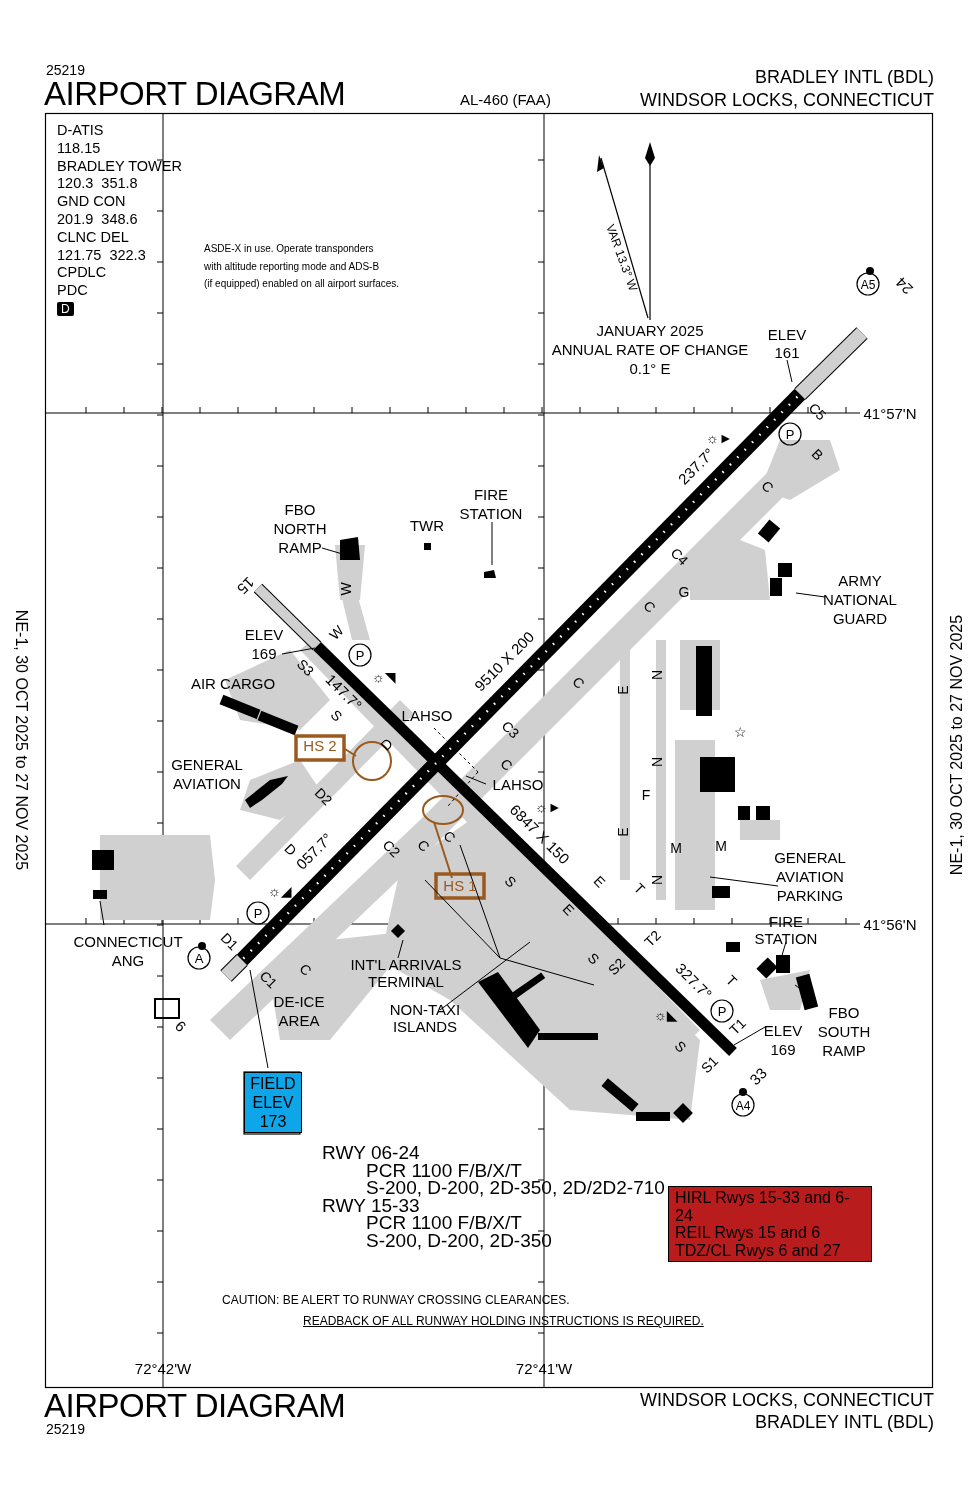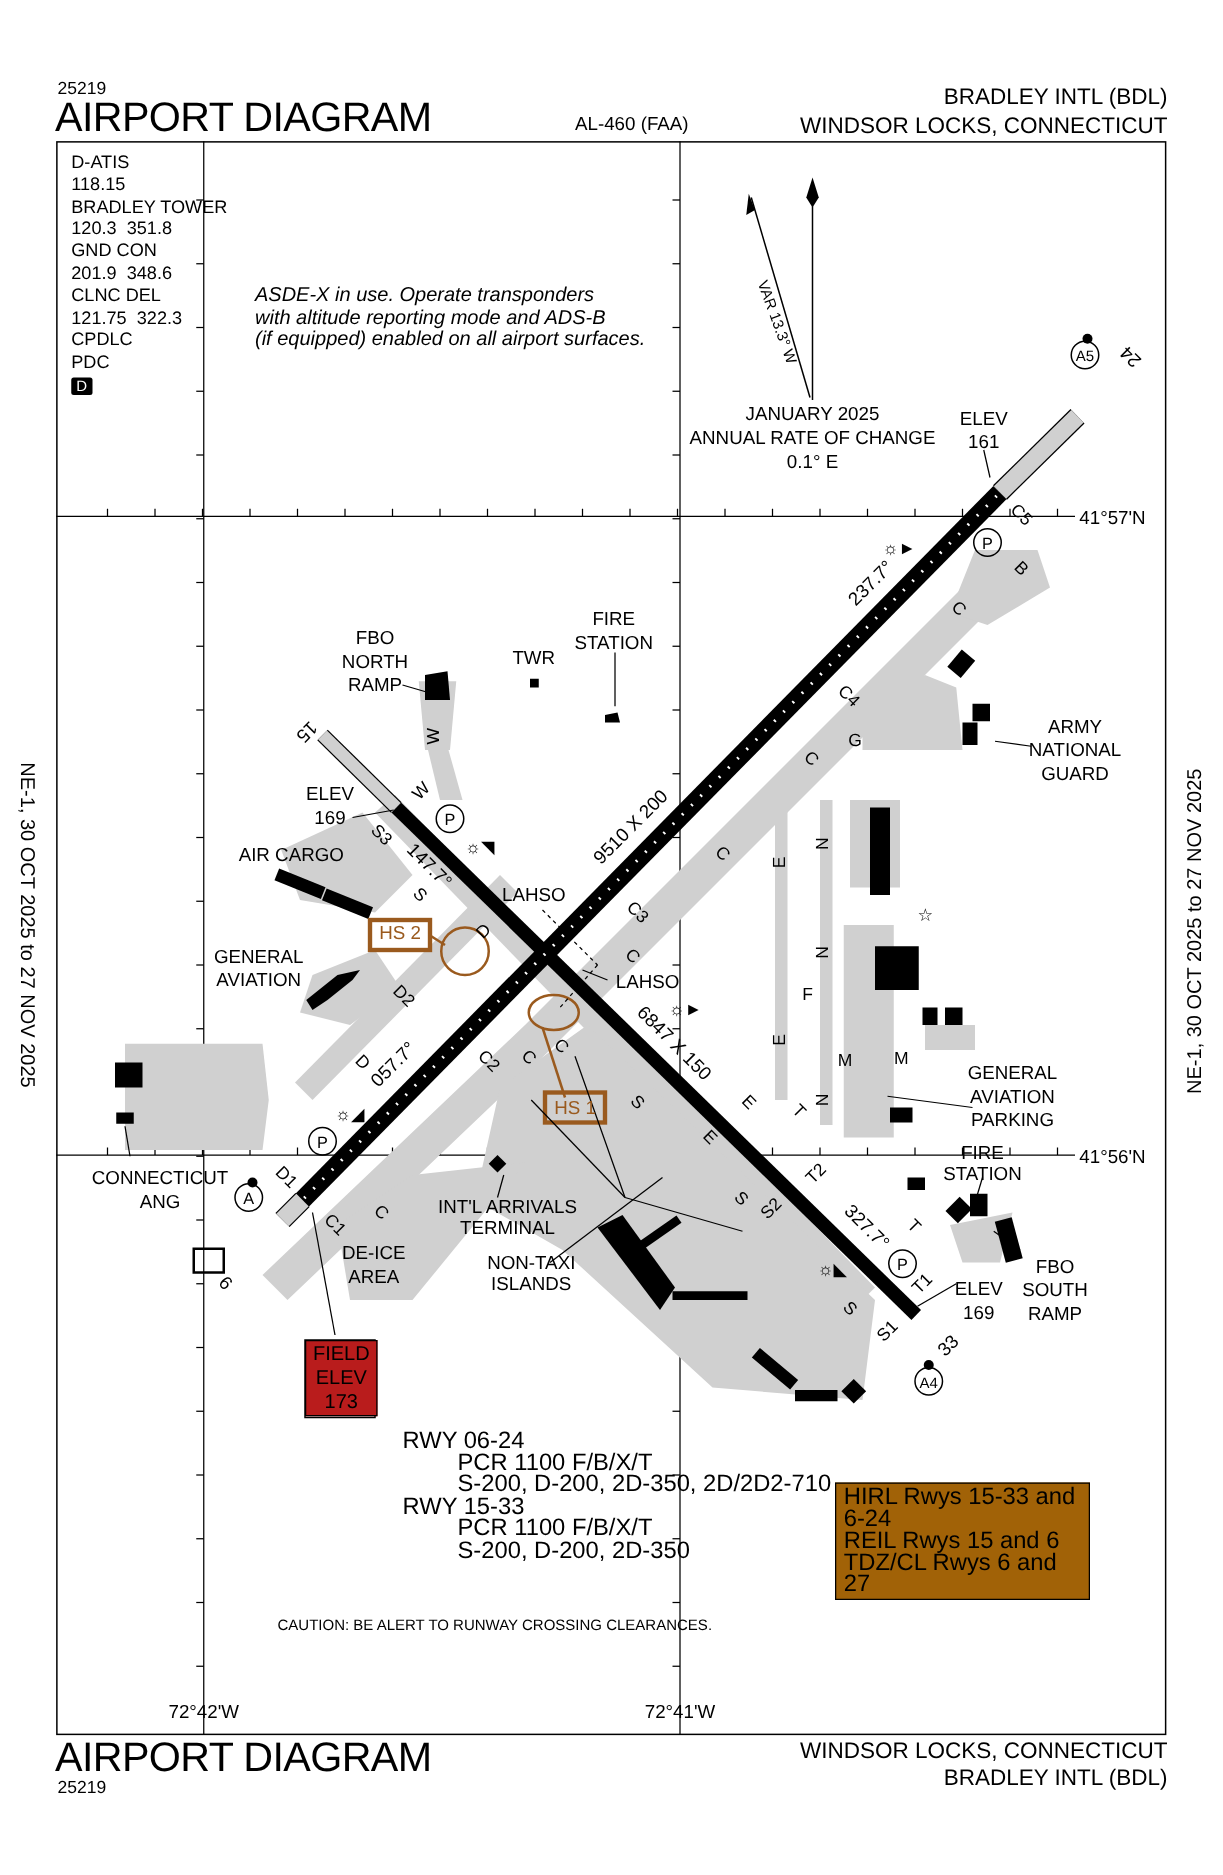--- a/index.html
+++ b/index.html
@@ -13,28 +13,28 @@
   .ftr-title { left:44px; top:1388px; font-size:33px; letter-spacing:-0.5px; line-height:36px; }
   .ftr-num { left:46px; top:1421px; font-size:14px; }
   .ftr-city { right:44px; top:1390px; font-size:18px; text-align:right; }
   .ftr-airport { right:44px; top:1412px; font-size:18px; text-align:right; }
   .side-left { left:6px; top:590px; width:30px; height:300px; }
   .side-left span { position:absolute; left:50%; top:50%; transform:translate(-50%,-50%) rotate(90deg); white-space:nowrap; font-size:16px; }
   .side-right { left:942px; top:590px; width:30px; height:310px; }
   .side-right span { position:absolute; left:50%; top:50%; transform:translate(-50%,-50%) rotate(-90deg); white-space:nowrap; font-size:16px; }
   .freq { left:57px; top:122px; font-size:14.5px; line-height:17.8px; }
   .d-badge { display:inline-block; background:#000; color:#fff; font-size:12px; padding:0 4px; border-radius:2px; line-height:14px; margin-top:2px; }
-  .asde { left:204px; top:228px; font-size:16px; line-height:17.5px;font-style:italic; }
+  .asde { left:204px; top:240px; font-size:10px; line-height:17.5px; }
   svg text { font-family:"Liberation Sans", sans-serif; }
   .pcr { left:322px; top:1144px; font-size:19px; line-height:17.6px; }
   .pcr .ind { padding-left:44px; }
-  .lights { left:668px; top:1186px; width:190px; border:1px solid #000; padding:2px 6px; font-size:19px; line-height:17.6px; background:#a16207; }
+  .lights { left:668px; top:1186px; width:190px; border:1px solid #000; padding:2px 6px; font-size:16px; line-height:17.6px; background:#b91c1c; }
   .caution { left:222px; top:1290px; font-size:12px; line-height:21px; }
   .caution .u { text-decoration:underline; padding-left:81px; }
-  .field-elev { left:244px; top:1072px; width:56px; border:1px solid #000; text-align:center; font-size:16px; line-height:19px; padding:1px 0; background:#b91c1c; }
+  .field-elev { left:244px; top:1072px; width:56px; border:1px solid #000; text-align:center; font-size:16px; line-height:19px; padding:1px 0; background:#0ea5e9; }
 </style>
 </head>
 <body>
 
 <div class="abs hdr-num">25219</div>
 <div class="abs hdr-title">AIRPORT DIAGRAM</div>
 <div class="abs hdr-al">AL-460 (FAA)</div>
 <div class="abs hdr-airport">BRADLEY INTL (BDL)</div>
 <div class="abs hdr-city">WINDSOR LOCKS, CONNECTICUT</div>
 
@@ -443,18 +443,19 @@
 </div>
 
 <div class="abs lights">
   <div>HIRL Rwys 15-33 and 6-24</div>
   <div>REIL Rwys 15 and 6</div>
   <div>TDZ/CL Rwys 6 and 27</div>
 </div>
 
 <div class="abs caution">
   <div>CAUTION: BE ALERT TO RUNWAY CROSSING CLEARANCES.</div>
+  <div class="u">READBACK OF ALL RUNWAY HOLDING INSTRUCTIONS IS REQUIRED.</div>
 </div>
 
 <div class="abs ftr-title">AIRPORT DIAGRAM</div>
 <div class="abs ftr-num">25219</div>
 <div class="abs ftr-city">WINDSOR LOCKS, CONNECTICUT</div>
 <div class="abs ftr-airport">BRADLEY INTL (BDL)</div>
 
 </body></html>

